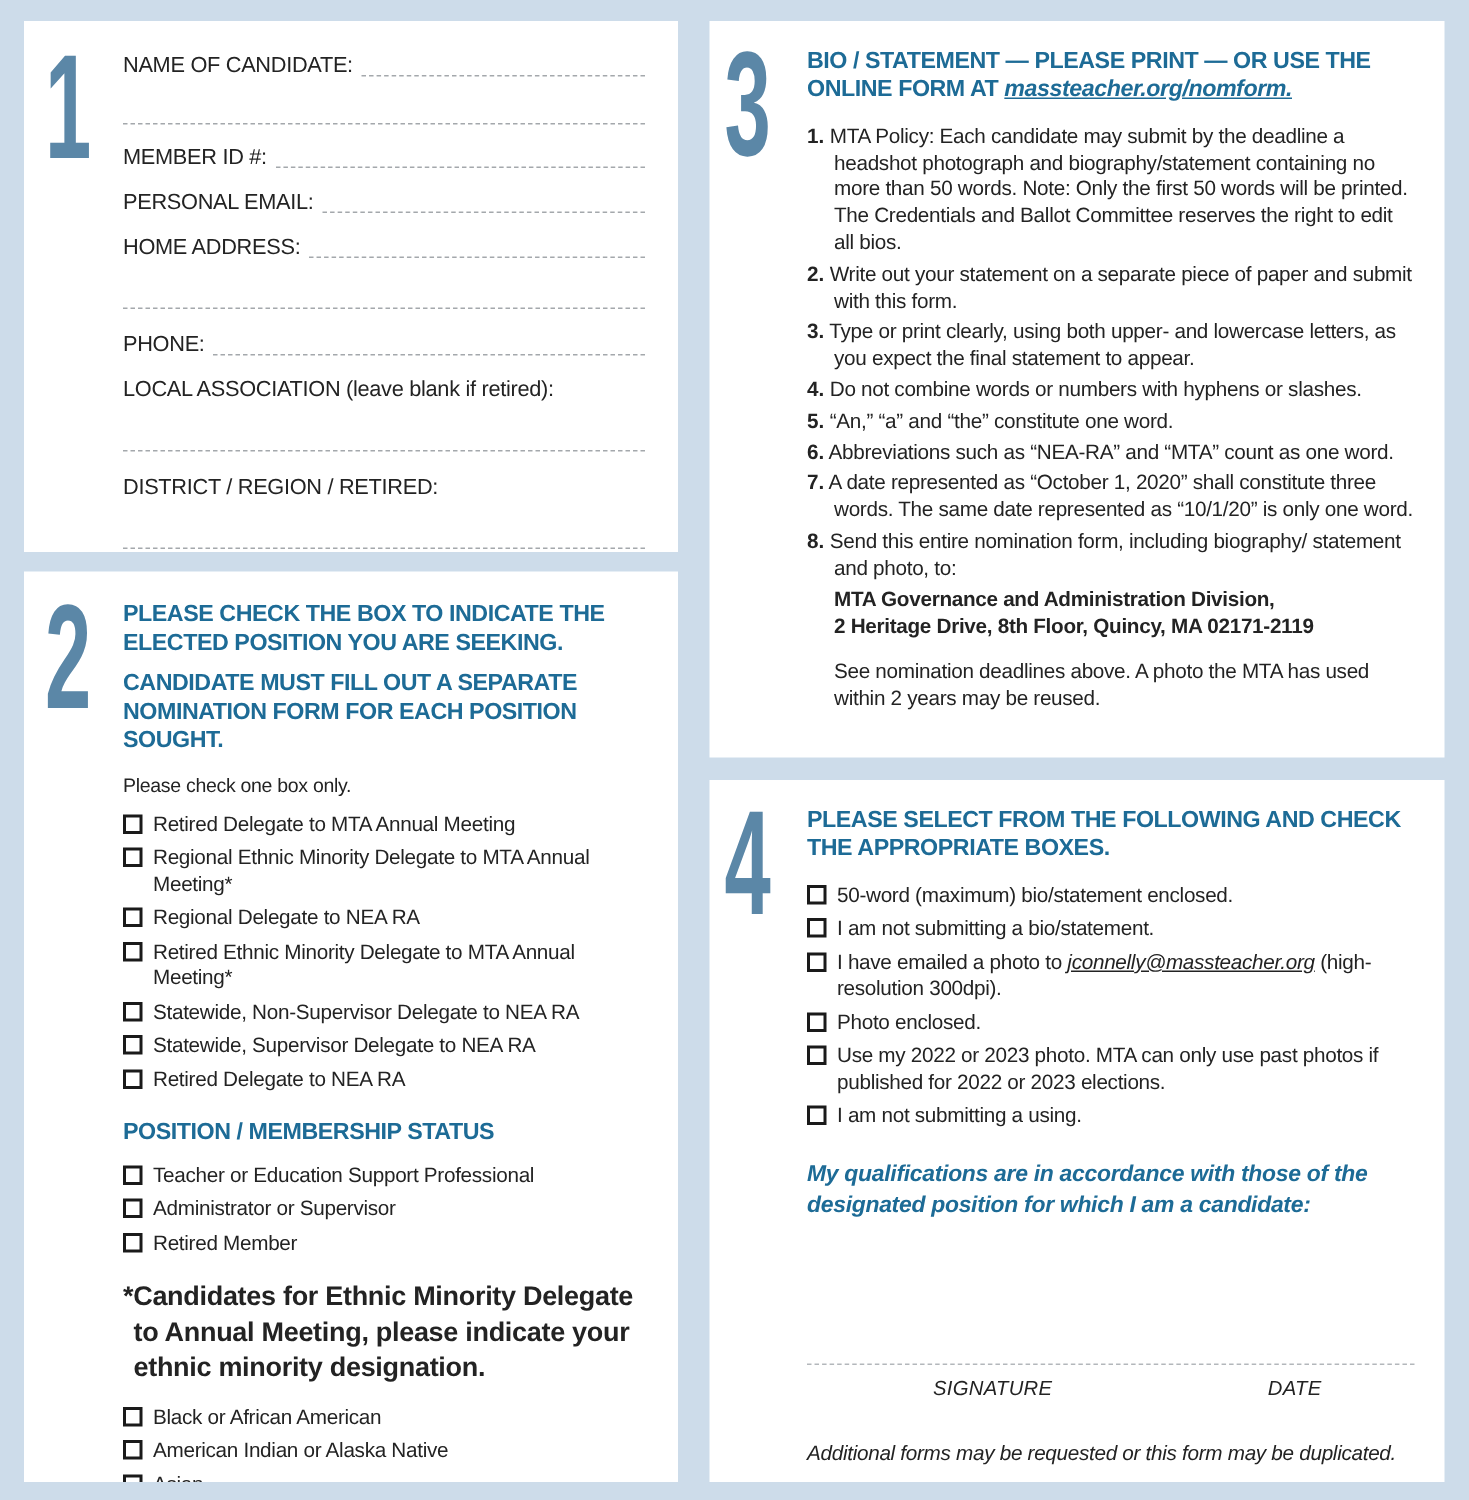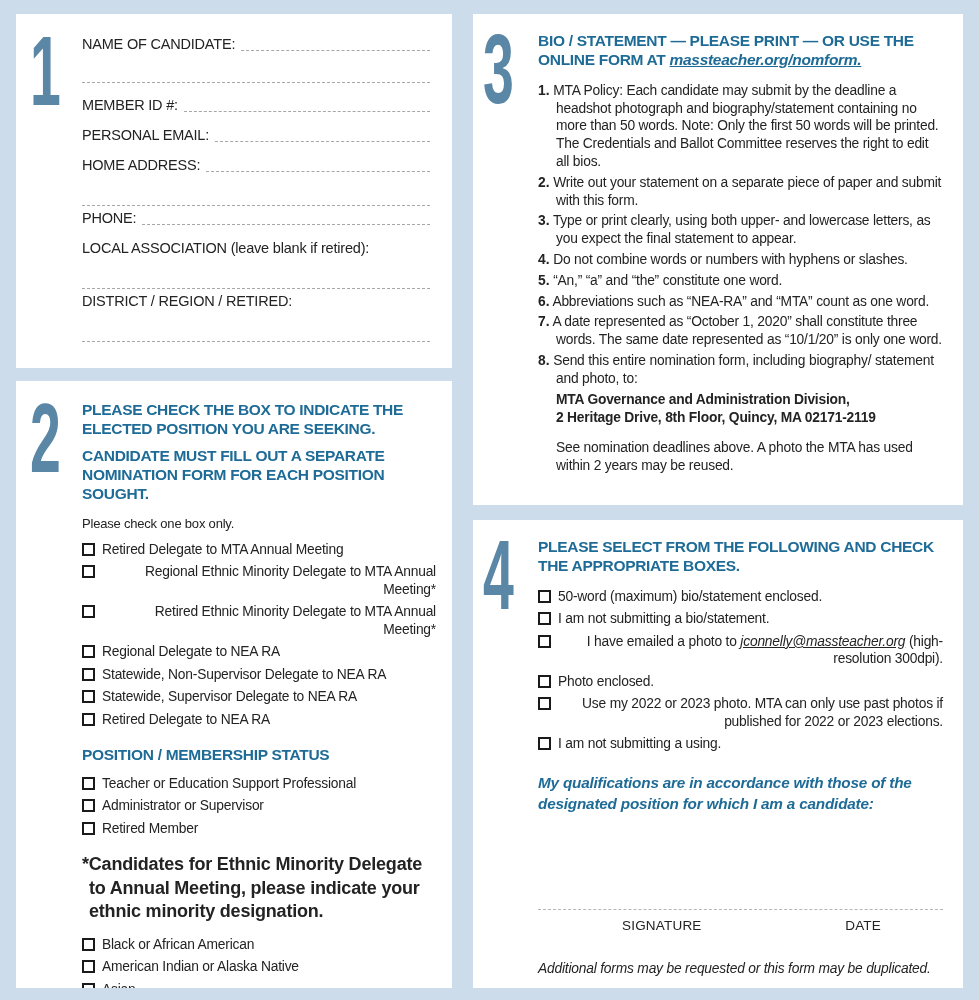--- a/index.html
+++ b/index.html
@@ -42,21 +42,21 @@
   }
   .h-blue .link { font-style:italic; text-decoration:underline; }
 
   
   .f-row { display:flex; align-items:flex-end; }
   .f-row .lbl { font-size:14.5px; line-height:20px; white-space:nowrap; letter-spacing:-0.2px; }
   .f-row .iline { flex:1; margin-left:6px; border-bottom:1px dashed #a4a8ac; margin-bottom:3px; height:12px; }
   .full-line { border-bottom:1px dashed #a4a8ac; }
 
   
-  .cbrow { display:flex; align-items:flex-start; margin-bottom:5px;text-align:right; }
+  .cbrow { display:flex; align-items:flex-start; margin-bottom:5px; }
   .cb {
     width:13px; height:13px;
     border:2px solid #1a1a1a;
     flex:0 0 auto;
     margin:2px 7px 0 0;
     background:#fff;
   }
   .cbl { font-size:13.8px; line-height:17.5px; letter-spacing:-0.2px; }
   .cbl .link { font-style:italic; text-decoration:underline; }
 
@@ -78,24 +78,24 @@
   .closing-note { font-size:13.8px; line-height:1.32; padding-left:18px; margin-top:12px; letter-spacing:-0.2px; }
 
   
   .quals {
     color:#1d6b96; font-weight:700; font-style:italic;
     font-size:15.3px; line-height:1.4; margin-top:14px; letter-spacing:-0.2px;
   }
   .sig-block { margin-top:auto; }
   .sig-line { border-bottom:1px dashed #b3b7bb; height:1px; }
   .sig-labels { display:flex; justify-content:space-between; padding:8px 62px 0 84px; }
-  .sig-labels span { font-size:13.5px; letter-spacing:0.2px; }
+  .sig-labels span { font-size:13.5px; letter-spacing:0.2px;font-style:italic; }
   .p4-footer { font-size:13.8px; margin-top:28px; letter-spacing:-0.2px;font-style:italic; }
 
-  .mt8{margin-top:8px;} .mt10{margin-top:10px;} .mt12{margin-top:12px;} .mt14{margin-top:2px;}
+  .mt8{margin-top:8px;} .mt10{margin-top:10px;} .mt12{margin-top:12px;} .mt14{margin-top:14px;}
   .mt16{margin-top:16px;} .mt18{margin-top:18px;} .mt28{margin-top:28px;} .mt30{margin-top:30px;}
   .mb8{margin-bottom:8px;} .mb10{margin-bottom:10px;} .mb12{margin-bottom:12px;}
 </style>
 </head>
 <body>
 
 <div class="panel" id="panel1">
   <div class="numeral">1</div>
   <div class="content">
     <div class="f-row">
@@ -141,25 +141,25 @@
     <div class="cbrow">
       <span class="cb"></span>
       <span class="cbl">Retired Delegate to MTA Annual Meeting</span>
     </div>
     <div class="cbrow">
       <span class="cb"></span>
       <span class="cbl">Regional Ethnic Minority Delegate to MTA Annual Meeting*</span>
     </div>
     <div class="cbrow">
       <span class="cb"></span>
+      <span class="cbl">Regional Delegate to NEA RA</span>
+    </div>
+    <div class="cbrow">
+      <span class="cb"></span>
       <span class="cbl">Retired Ethnic Minority Delegate to MTA Annual Meeting*</span>
-    </div>
-    <div class="cbrow">
-      <span class="cb"></span>
-      <span class="cbl">Regional Delegate to NEA RA</span>
     </div>
     <div class="cbrow">
       <span class="cb"></span>
       <span class="cbl">Statewide, Non-Supervisor Delegate to NEA RA</span>
     </div>
     <div class="cbrow">
       <span class="cb"></span>
       <span class="cbl">Statewide, Supervisor Delegate to NEA RA</span>
     </div>
     <div class="cbrow">

